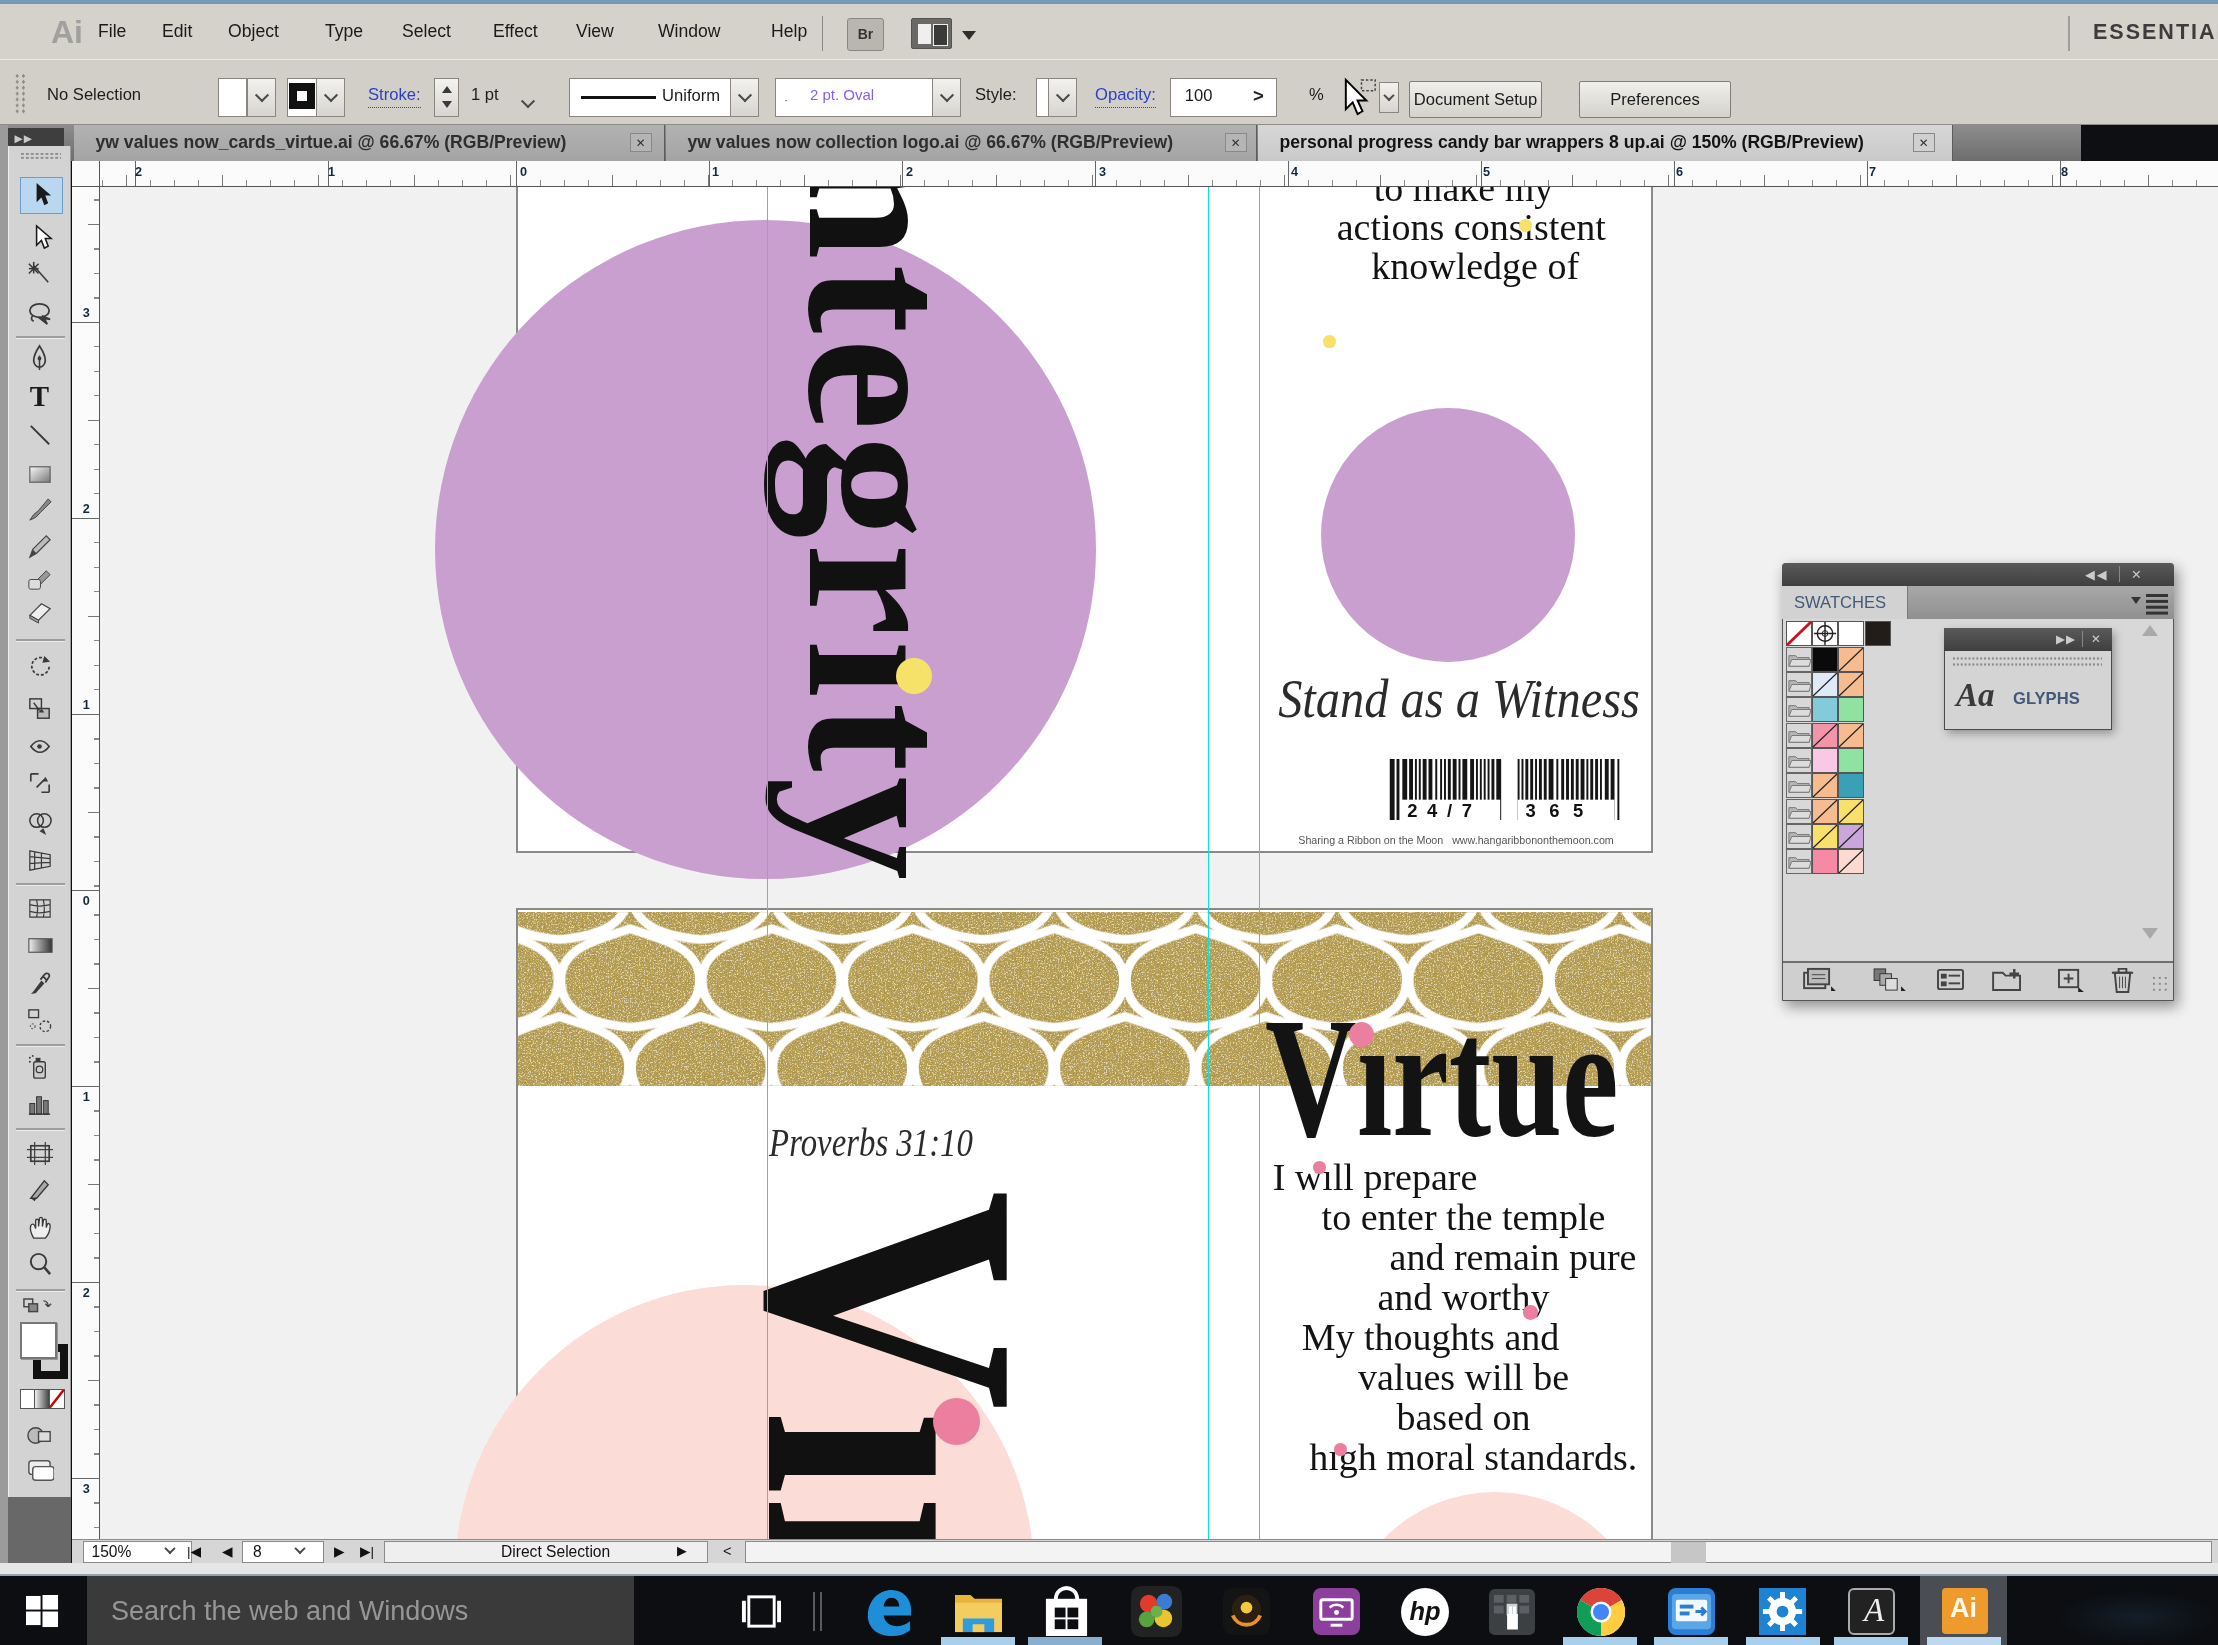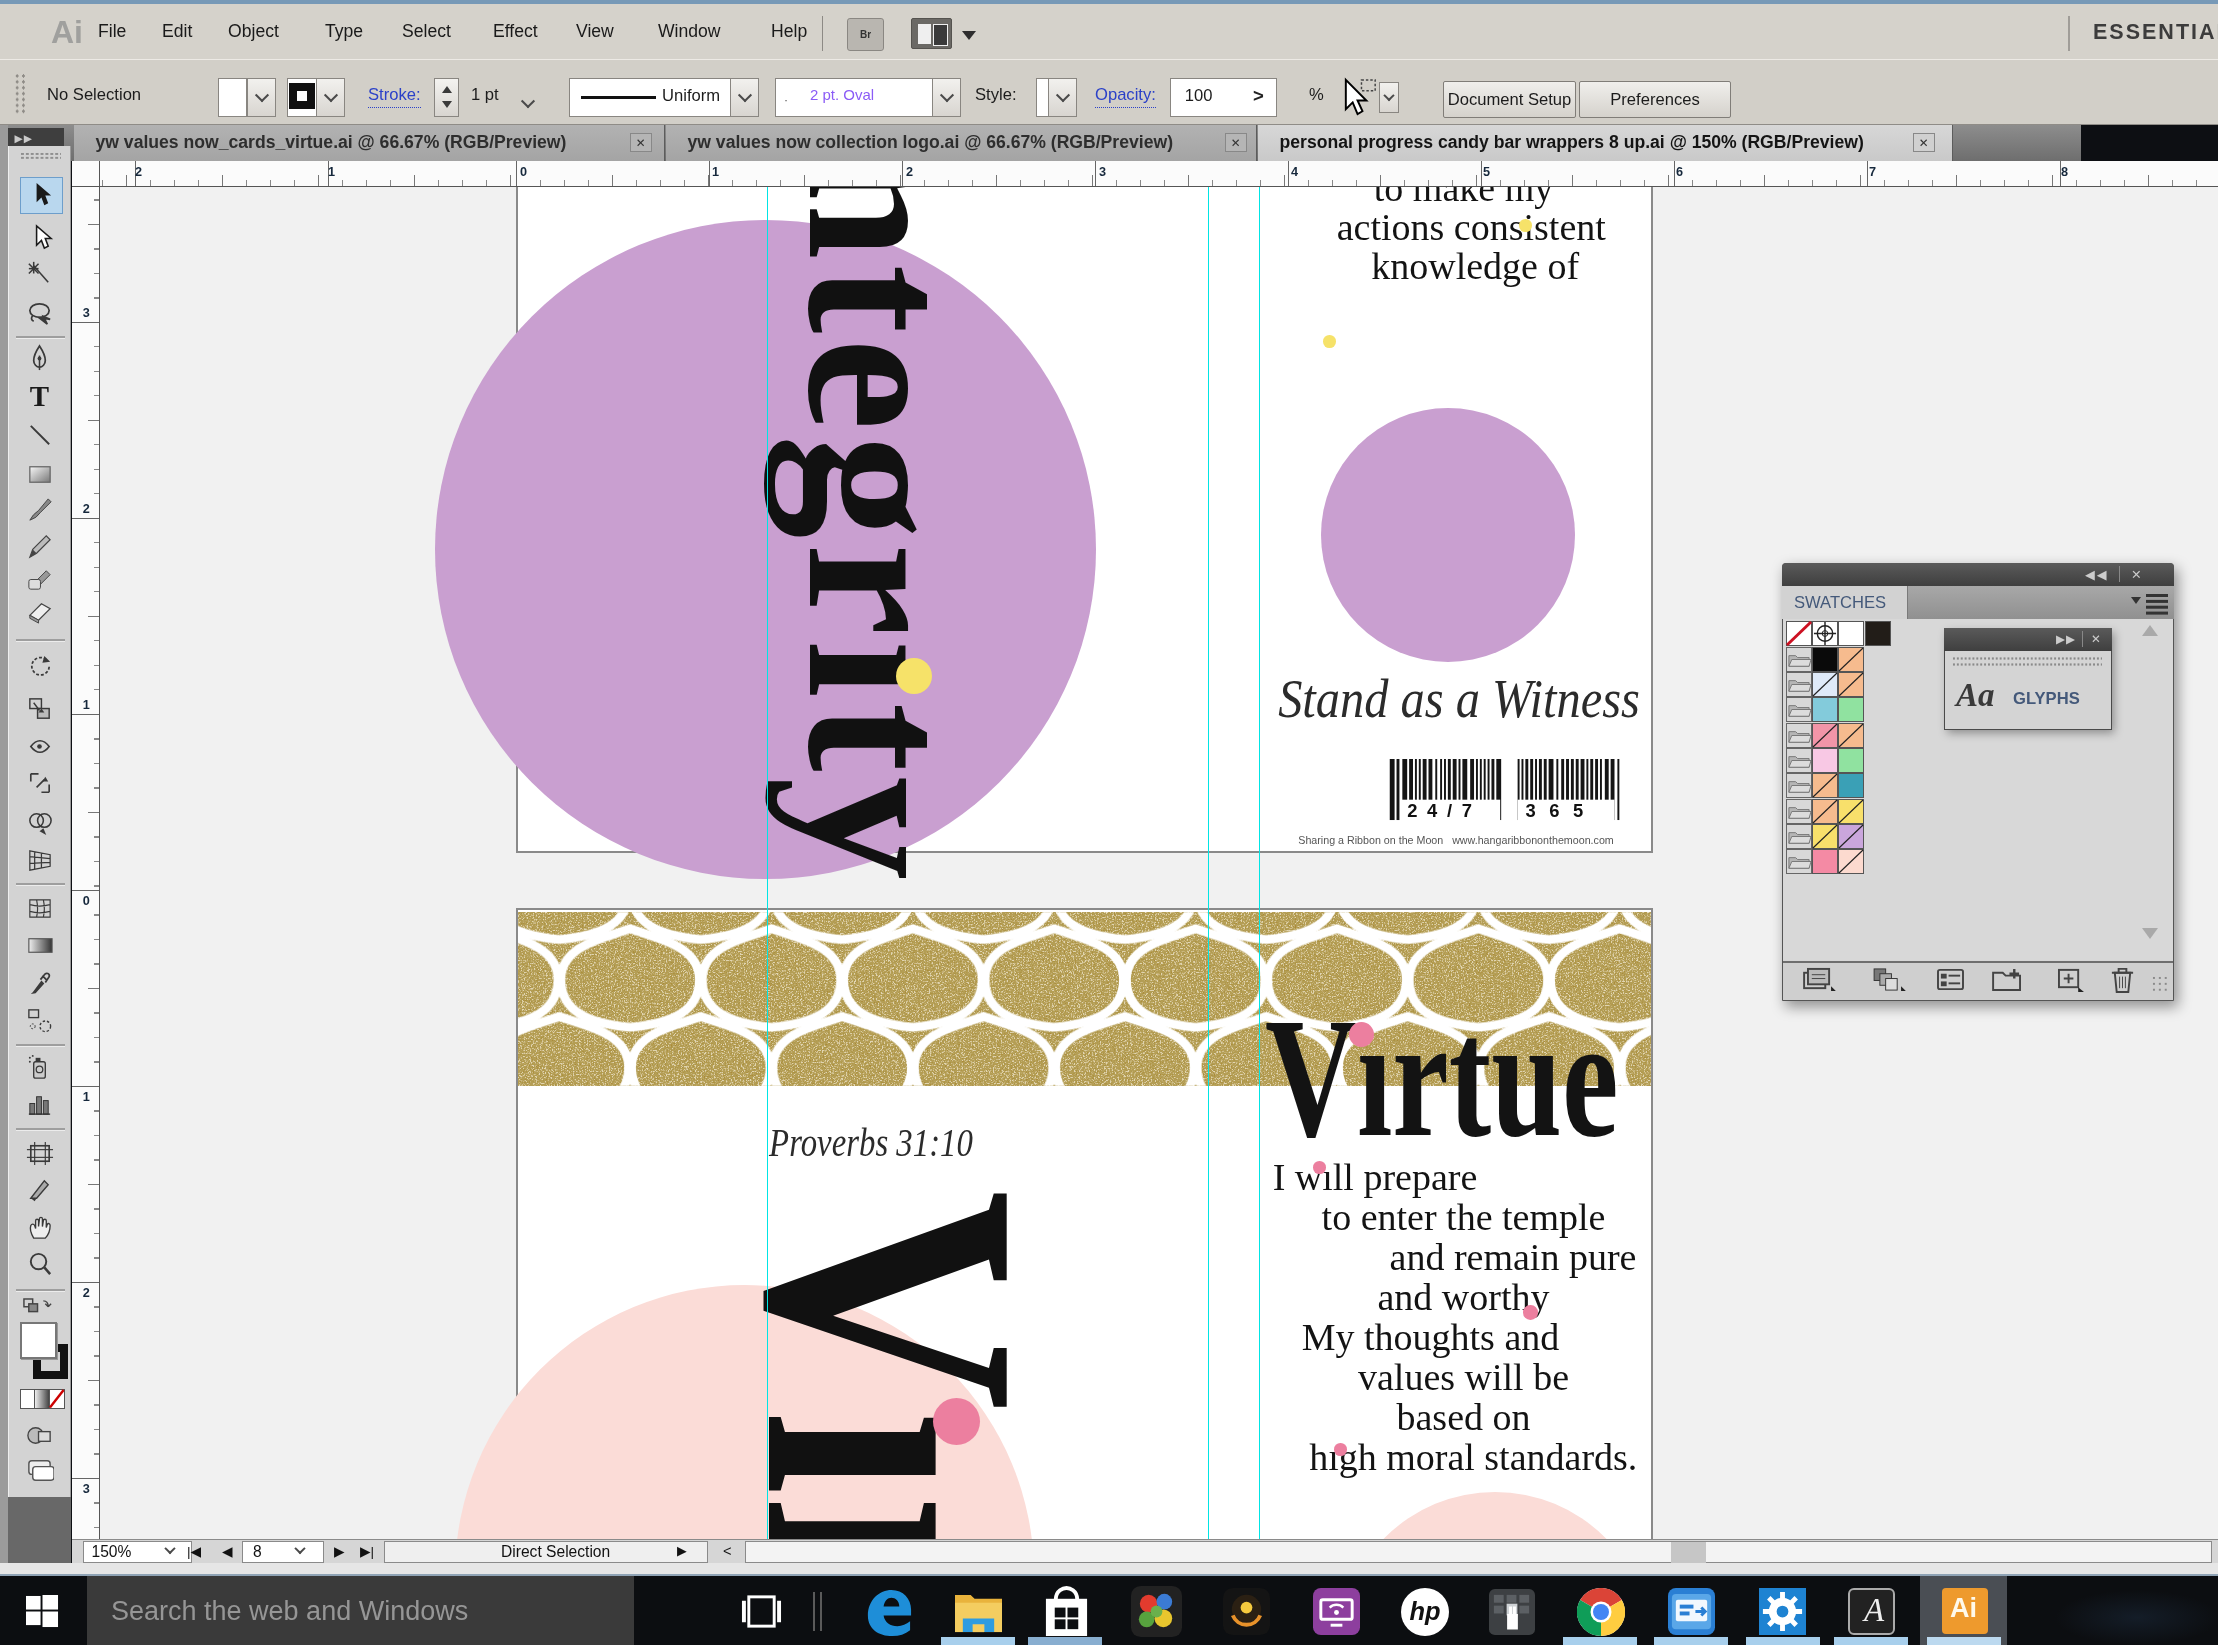--- a/index.html
+++ b/index.html
@@ -1,21 +1,21 @@
 <!DOCTYPE html>
 <html><head><meta charset="utf-8"><style>
 *{margin:0;padding:0;box-sizing:border-box}
 html,body{width:2219px;height:1645px;overflow:hidden;font-family:"Liberation Sans",sans-serif}
 #root{position:absolute;left:0;top:0;width:2219px;height:1645px;background:#0d0f13;overflow:hidden}
 .abs{position:absolute}
 #bluetop{left:0;top:0;width:2219px;height:3.9px;background:#7799b7}
 #menubar{left:0;top:3.9px;width:2219px;height:55px;background:#d5d2cb}
 #menubar .mi{position:absolute;top:17.6px;font-size:17.6px;color:#1a1a1a}
 #ailogo{position:absolute;left:51px;top:9.8px;font-size:32px;font-weight:bold;color:#a0a09e}
-#brbtn{position:absolute;left:847px;top:13.7px;width:37px;height:33px;background:#b9b6b0;border:1px solid #8a8782;border-radius:2.9px;font-size:10px;font-weight:bold;color:#333;text-align:center;line-height:31px}
+#brbtn{position:absolute;left:847px;top:13.7px;width:37px;height:33px;background:#b9b6b0;border:1px solid #8a8782;border-radius:2.9px;font-size:14px;font-weight:bold;color:#333;text-align:center;line-height:31px}
 #arrbtn{position:absolute;left:911px;top:14.6px;width:41px;height:31px;background:#6b6965;border:1px solid #55534f;border-radius:2px}
 #arrbtn:before{content:"";position:absolute;left:5.9px;top:4.9px;width:12.7px;height:19.5px;background:#efefef}
 #arrbtn:after{content:"";position:absolute;left:20.5px;top:4.9px;width:13.7px;height:19.5px;background:#3a3a3a;border:1px solid #efefef}
 #arrcaret{position:absolute;left:962px;top:27px;width:0;height:0;border-left:7.8px solid transparent;border-right:7.8px solid transparent;border-top:9.8px solid #2e2e2e}
 #controlbar{left:0;top:59px;width:2219px;height:66px;background:#d2cfc8;border-top:1px solid #edeae5;border-bottom:1px solid #8f8c87}
 .grip{position:absolute;left:13.7px;top:12.7px;width:12.7px;height:41px;background-image:radial-gradient(circle,#8f8c87 1.5px,transparent 1.7px);background-size:6.3px 5.9px}
 #controlbar .lbl{position:absolute;top:25px;font-size:16.6px;color:#1c1c1c}
 #controlbar .bluelbl{position:absolute;top:25px;font-size:16.6px;color:#2b41c8;border-bottom:1px dotted #2b41c8;padding-bottom:2px}
 .combo{position:absolute;top:17.6px;height:39px;background:#fff;border:1px solid #898681}
 .chevbox{position:absolute;top:17.6px;height:39px;width:29px;background:linear-gradient(#f2f1ee,#d8d5d0);border:1px solid #898681}
@@ -115,21 +115,21 @@
       </div>
 <div style="position:absolute;left:1253px;top:25px;font-size:18.5px;font-weight:bold;color:#222">&gt;</div>
 <div class="lbl" style="left:1309px">%</div>
 <svg style="position:absolute;left:1338px;top:15.6px" width="45" height="45" viewBox="0 0 46 46">
         <rect x="24" y="4" width="14" height="11" fill="none" stroke="#444" stroke-width="1.5" stroke-dasharray="2.5 2"></rect>
         <path d="M8 4 L8 34 L15 27 L20 39 L25 36 L20 25 L29 25 Z" fill="#fff" stroke="#000" stroke-width="2"></path>
       </svg>
 <div class="chevbox" style="left:1379px;top:21.5px;height:31px;width:19.5px">
         <div class="chev" style="border-width:0 2px 2px 0;width:7.8px;height:7.8px"></div>
       </div>
-<div class="pbtn" style="left:1443px;width:133px;line-height:35px">Document Setup</div>
+<div class="pbtn" style="left:1409px;width:133px;line-height:35px">Document Setup</div>
 <div class="pbtn" style="left:1579px;width:152px;line-height:35px">Preferences</div>
 </div>
 <div class="abs" id="tabbar">
 <div class="tab" id="tab1">
         <span class="tx">yw values now_cards_virtue.ai @ 66.67% (RGB/Preview)</span>
         <span class="cl" style="left:556px">✕</span>
       </div>
 <div class="tab" id="tab2">
         <span class="tx">yw values now collection logo.ai @ 66.67% (RGB/Preview)</span>
         <span class="cl" style="left:559px">✕</span>

